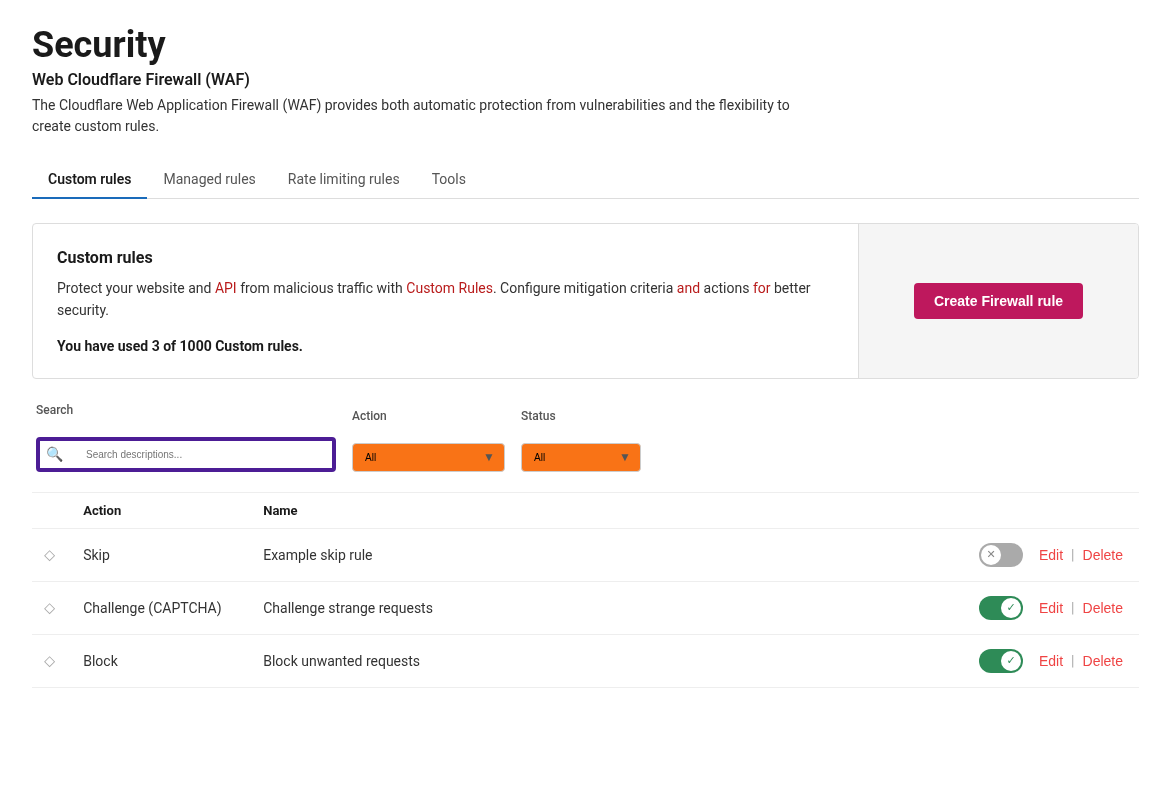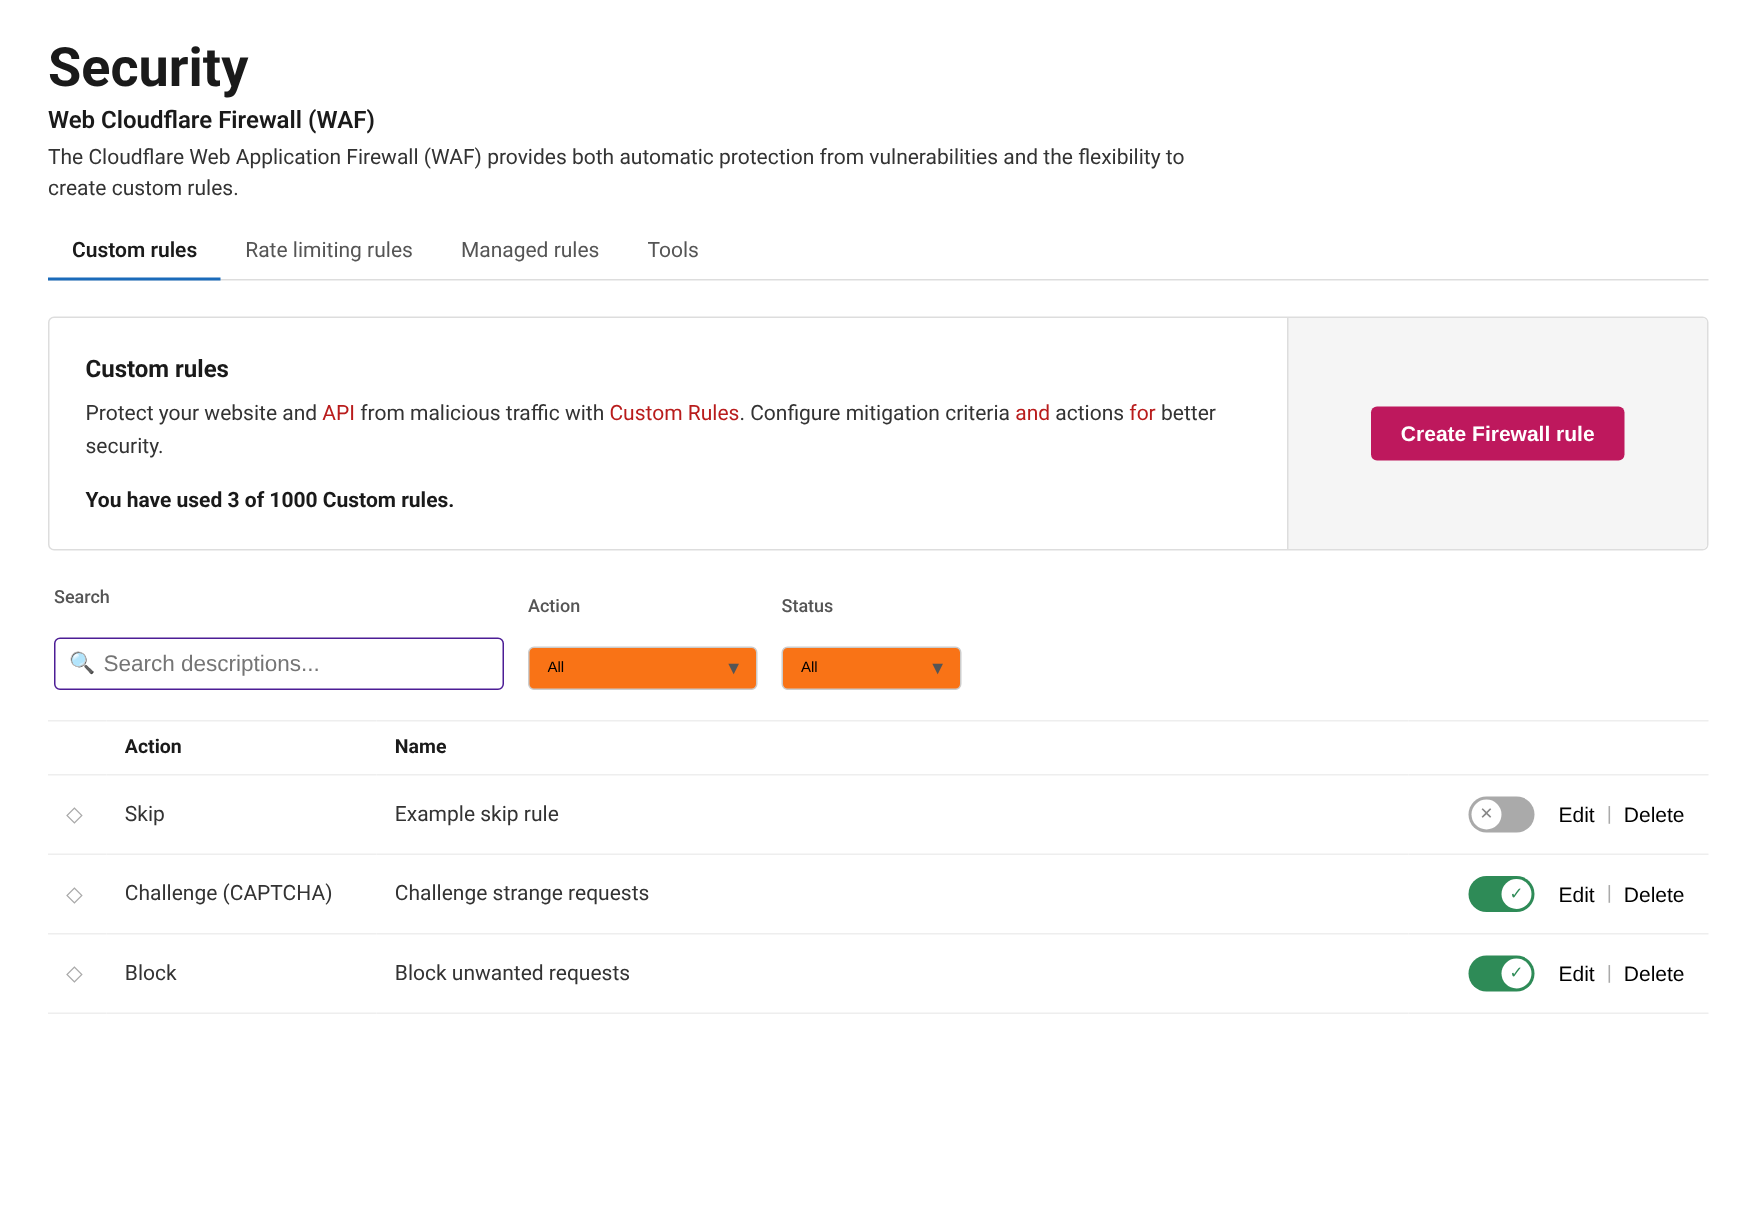--- a/index.html
+++ b/index.html
@@ -17,21 +17,21 @@
     }
     .page-subtitle {
       font-size: 16px;
       font-weight: 600;
       margin-bottom: 6px;
     }
     .page-description {
       font-size: 14px;
       color: #333;
       max-width: 780px;
-      margin-bottom: 12px;
+      margin-bottom: 24px;
       line-height: 1.5;
     }
     
     .tabs {
       display: flex;
       border-bottom: 1px solid #ddd;
       margin-bottom: 24px;
       gap: 0;
     }
     .tab {
@@ -122,24 +122,24 @@
     .search-icon-inner {
       position: absolute;
       left: 10px;
       top: 50%;
       transform: translateY(-50%);
       color: #888;
       font-size: 14px;
     }
     .search-input {
       width: 100%;
-      padding: 8px 12px 8px 32px;
-      border: 1px solid #4c1d95;
+      padding: 8px 12px 8px 46px;
+      border: 4px solid #4c1d95;
       border-radius: 4px;
-      font-size: 15px;
+      font-size: 10px;
       color: #888;
       outline: none;
     }
     .select-wrapper {
       position: relative;
     }
     .filter-select {
       appearance: none;
       padding: 8px 36px 8px 12px;
       border: 1px solid #ccc;
@@ -226,21 +226,21 @@
     }
     .row-actions {
       display: inline-flex;
       align-items: center;
       gap: 4px;
       margin-left: 12px;
     }
     .link-btn {
       background: none;
       border: none;
-      color: #000000;
+      color: #ef4444;
       cursor: pointer;
       font-size: 14px;
       padding: 0 4px;
     }
     .divider-text {
       color: #aaa;
       font-size: 14px;
     }
     .controls-cell {
       display: flex;
@@ -251,22 +251,22 @@
   </style>
 </head>
 <body>
 
 <h1 class="page-title">Security</h1>
 <div class="page-subtitle">Web Cloudflare Firewall (WAF)</div>
 <div class="page-description">The Cloudflare Web Application Firewall (WAF) provides both automatic protection from vulnerabilities and the flexibility to create custom rules.</div>
 
 <nav class="tabs">
   <div class="tab active">Custom rules</div>
+  <div class="tab">Managed rules</div>
   <div class="tab">Rate limiting rules</div>
-  <div class="tab">Managed rules</div>
   <div class="tab">Tools</div>
 </nav>
 
 <div class="info-card">
   <div class="info-card-left">
     <div class="info-card-title">Custom rules</div>
     <div class="info-card-desc">
       <span>Protect your website and <a>API</a> from malicious traffic with <a>Custom Rules</a>. Configure mitigation criteria <a>and</a> actions <a>for</a> better security.</span>
     </div>
     <div class="info-card-usage">You have used 3 of 1000 Custom rules.</div>

